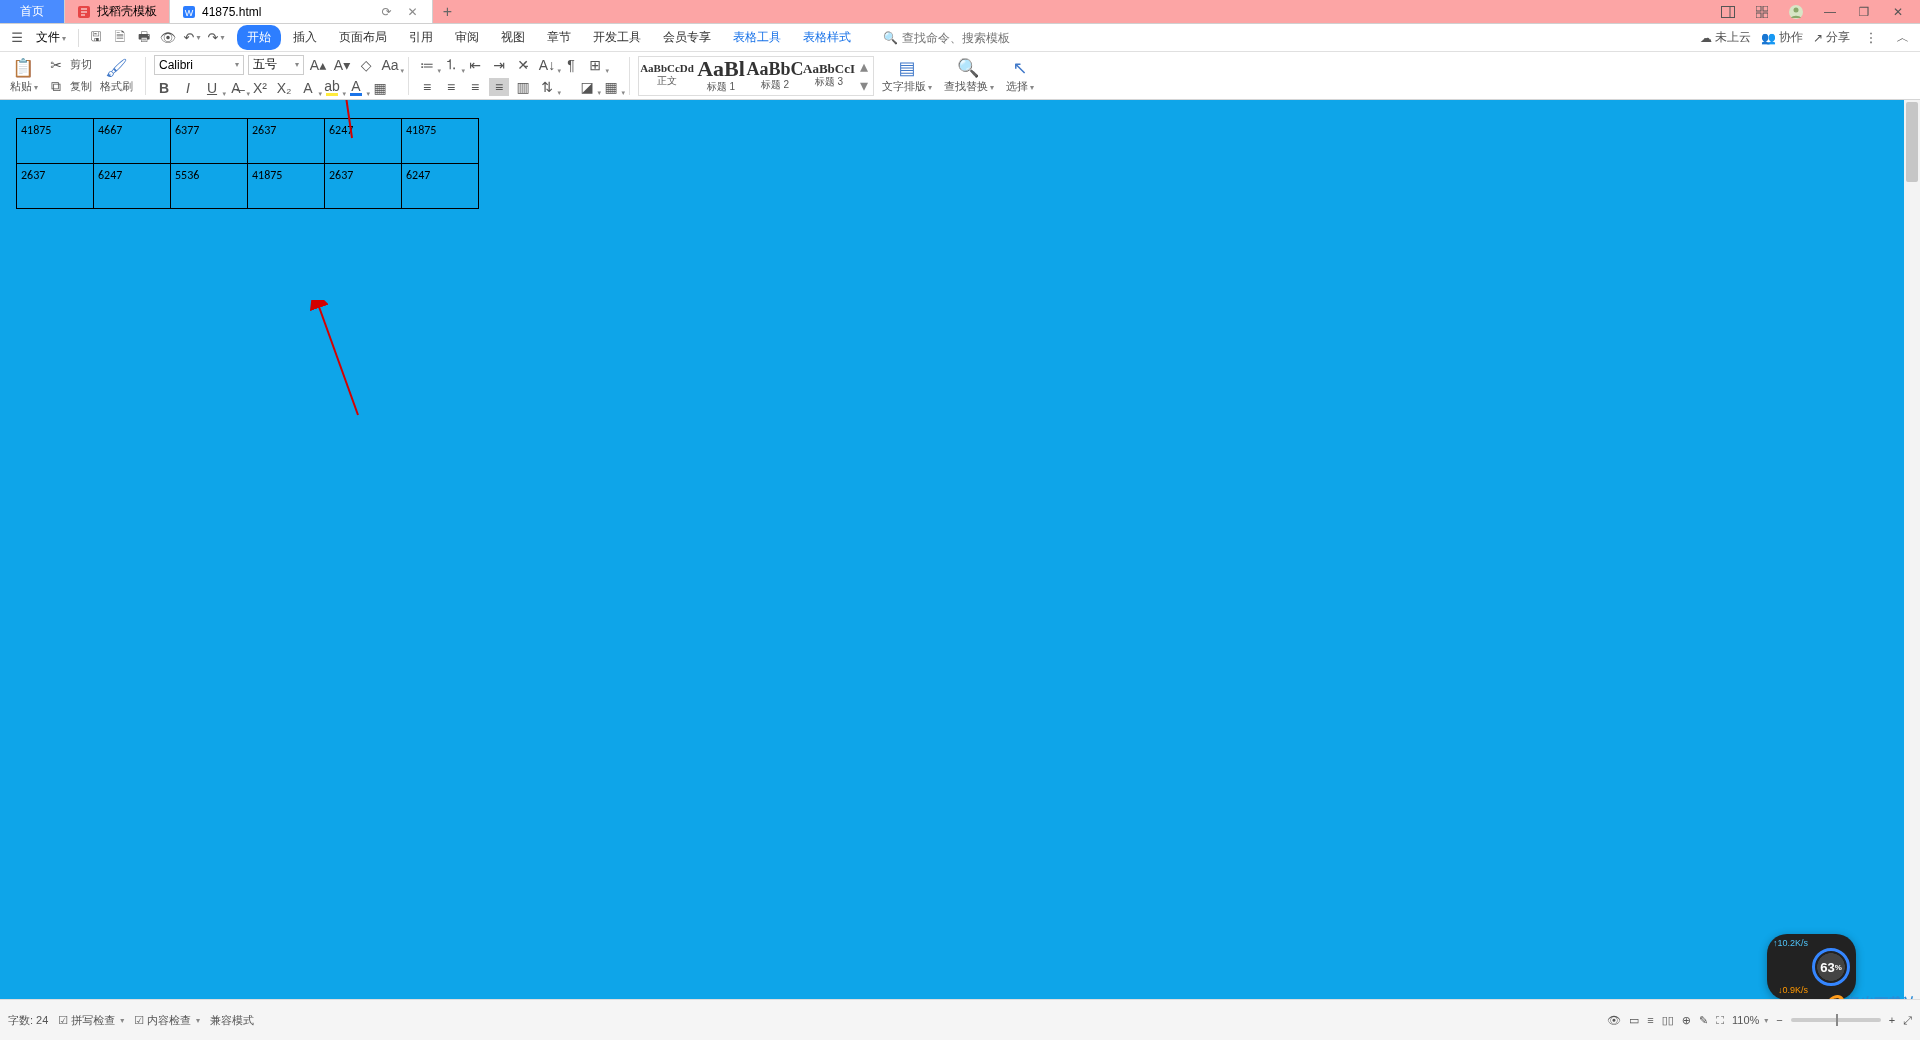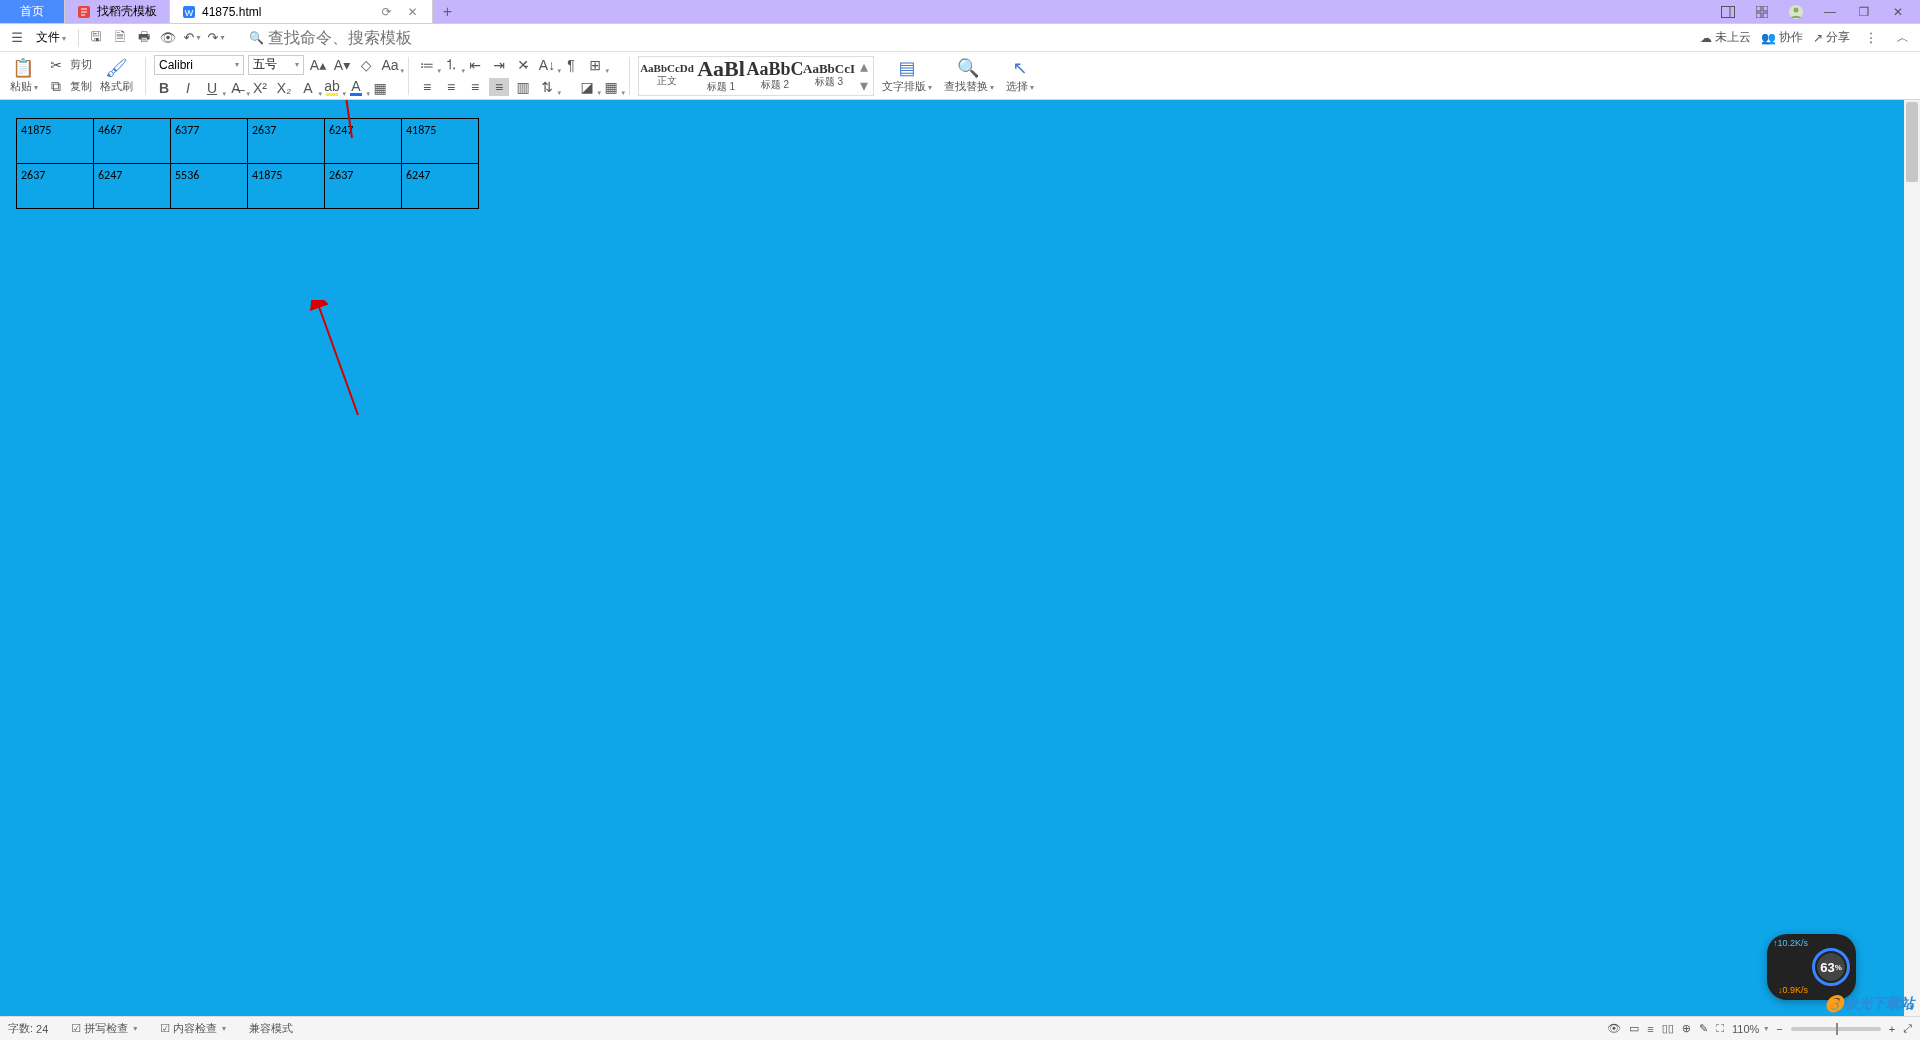--- a/index.html
+++ b/index.html
@@ -1,39 +1,39 @@
 <!DOCTYPE html>
 <html><head>
 <meta charset="utf-8">
 <style>
 * { margin: 0; padding: 0; box-sizing: border-box; font-family: "Microsoft YaHei", sans-serif; }
 body { background: #fff; width: 1920px; height: 1040px; overflow: hidden; position: relative; }
 
 
-.tab-bar { height: 24px; background: #c4b5fd; display: flex; align-items: stretch; border-bottom: 1px solid #d0d0d0; }
+.tab-bar { height: 24px; background: #fca5a5; display: flex; align-items: stretch; border-bottom: 1px solid #d0d0d0; }
 .tab { display: flex; align-items: center; padding: 0 12px; font-size: 12px; border-right: 1px solid #d0d0d0; gap: 6px; cursor: pointer; }
 .tab.home { background: #4a8cff; color: #fff; padding: 0 20px; }
 .tab.active { background: #fff; }
 .tab-icon { width: 14px; height: 14px; display:inline-flex; align-items:center; justify-content:center; }
 .tab-close { font-size: 12px; color: #888; margin-left: 6px; padding: 0 2px;}
 .new-tab { width: 30px; display: flex; align-items: center; justify-content: center; color: #666; cursor: pointer; font-size:16px;}
 .tab-right { margin-left: auto; display: flex; align-items: center; gap: 10px; padding-right: 10px; }
 .win-btn { width: 24px; height: 22px; display: flex; align-items: center; justify-content: center; color: #555; cursor: pointer; font-size:12px;}
 
 
 .menubar { height: 28px; background: #fff; display: flex; align-items: center; border-bottom: 1px solid #e0e0e0; padding: 0 6px; gap: 2px; }
 .menu-small-icon { width: 22px; height: 22px; display: flex; align-items: center; justify-content: center; color: #555; cursor: pointer; font-size:13px;}
 .menu-file { font-size: 12px; padding: 0 6px; cursor:pointer;}
 .menu-v-sep { width:1px; height:18px; background:#ddd; margin:0 4px;}
 .menu-tabs { display: flex; gap: 2px; margin-left: 8px; }
 .menu-tab { font-size: 12px; padding: 4px 10px; color: #333; cursor: pointer; border-radius: 10px;}
 .menu-tab.primary { background: #2d7eff; color: #fff; }
 .menu-tab.blue { color: #1a73e8; }
 .search-box { margin-left: 20px; display: flex; align-items: center; font-size: 12px; color: #aaa; gap:4px;}
-.search-box input { border: none; outline: none; font-size: 16px; width: 160px; color:#555; }
+.search-box input { border: none; outline: none; font-size: 12px; width: 160px; color:#555; }
 .menubar-right { margin-left: auto; display: flex; align-items: center; gap: 10px; font-size: 12px; color: #555; }
 .menubar-right .mitem { display:flex; align-items:center; gap:3px; cursor:pointer;}
 
 
 .ribbon { height: 48px; background: #fff; border-bottom: 1px solid #d5d5d5; display: flex; align-items: center; padding: 2px 6px; gap: 4px; }
 .ribbon-big { display:flex; flex-direction:column; align-items:center; font-size:11px; color:#555; gap:1px; cursor:pointer; padding:0 4px;}
 .ribbon-big .ic { width:22px; height:20px; display:flex; align-items:center; justify-content:center; color:#4179c9; font-size:18px;}
 .ribbon-row { display: flex; align-items: center; gap: 4px; }
 .ribbon-sep { width: 1px; height: 38px; background: #e0e0e0; margin: 0 4px; }
 .ribbon-small-btn { width: 20px; height: 18px; display: flex; align-items: center; justify-content: center; color: #555; cursor: pointer; font-size:14px; position:relative;}
@@ -54,21 +54,21 @@
 .doc-scroll-thumb { position:absolute; right:2px; top:2px; width:12px; height:80px; background:#c6c6c6; border-radius:2px;}
 .doc-scroll-arrow { position:absolute; right:2px; bottom:2px; width:12px; height:14px; display:flex; align-items:center; justify-content:center; font-size:9px; color:#666;}
 
 .data-table { position:absolute; left:16px; top:18px; border-collapse: collapse; }
 .data-table td { border: 1px solid #000; width: 77px; height: 45px; font-size: 12px; padding: 4px 4px 0 4px; vertical-align: top; font-family: Calibri, sans-serif;}
 
 
 .arrow { position:absolute; pointer-events:none; }
 
 
-.status-bar { position: absolute; bottom: 0; left: 0; right: 0; height: 24px; background: #f5f5f5; border-top: 1px solid #ddd; display: flex; align-items: center; font-size: 11px; color: #555; padding: 8px 8px; gap: 23px;}
+.status-bar { position: absolute; bottom: 0; left: 0; right: 0; height: 41px; background: #f5f5f5; border-top: 1px solid #ddd; display: flex; align-items: center; font-size: 11px; color: #555; padding: 8px 8px; gap: 10px;}
 .status-bar .sitem { display:flex; align-items:center; gap:3px; cursor:pointer;}
 .status-right { margin-left:auto; display:flex; align-items:center; gap:8px;}
 .zoom-slider { width: 90px; height:4px; background:#ccc; position:relative; border-radius:2px;}
 .zoom-slider::before { content:""; position:absolute; left:50%; top:-4px; width:2px; height:12px; background:#888;}
 
 
 .perf-widget { position:absolute; right:64px; bottom:40px; display:flex; align-items:center; background:#222; border-radius:20px; padding:4px 6px; gap:4px; color:#7fc; font-size:9px; box-shadow:0 2px 8px rgba(0,0,0,0.3);}
 .perf-lines { display:flex; flex-direction:column; line-height:1.2; text-align:right;}
 .perf-up { color:#4fc3f7;}
 .perf-down { color:#ff9800;margin-top:36px;}
@@ -144,20 +144,33 @@
 <div class="menubar">
   <span class="menu-small-icon">☰</span>
   <span class="menu-file drop-caret">文件</span>
   <span class="menu-v-sep"></span>
   <span class="menu-small-icon">🖫</span>
   <span class="menu-small-icon">🗎</span>
   <span class="menu-small-icon">🖶</span>
   <span class="menu-small-icon">👁</span>
   <span class="menu-small-icon drop-caret">↶</span>
   <span class="menu-small-icon drop-caret">↷</span>
+  <div class="menu-tabs">
+    <span class="menu-tab primary">开始</span>
+    <span class="menu-tab">插入</span>
+    <span class="menu-tab">页面布局</span>
+    <span class="menu-tab">引用</span>
+    <span class="menu-tab">审阅</span>
+    <span class="menu-tab">视图</span>
+    <span class="menu-tab">章节</span>
+    <span class="menu-tab">开发工具</span>
+    <span class="menu-tab">会员专享</span>
+    <span class="menu-tab blue">表格工具</span>
+    <span class="menu-tab blue">表格样式</span>
+  </div>
   <div class="search-box">
     <span>🔍</span>
     <input placeholder="查找命令、搜索模板" style="">
   </div>
   <div class="menubar-right">
     <span class="mitem">
         <span>☁</span>
         <span>未上云</span>
       </span>
     <span class="mitem">

